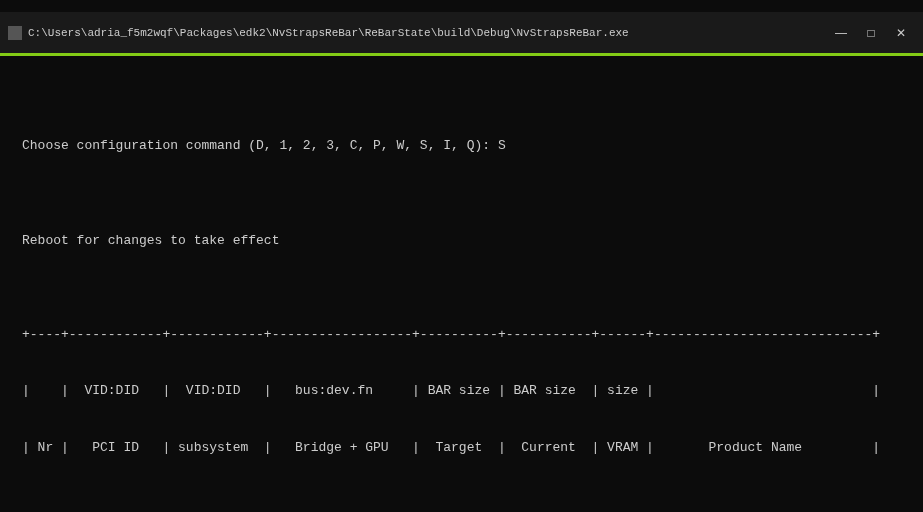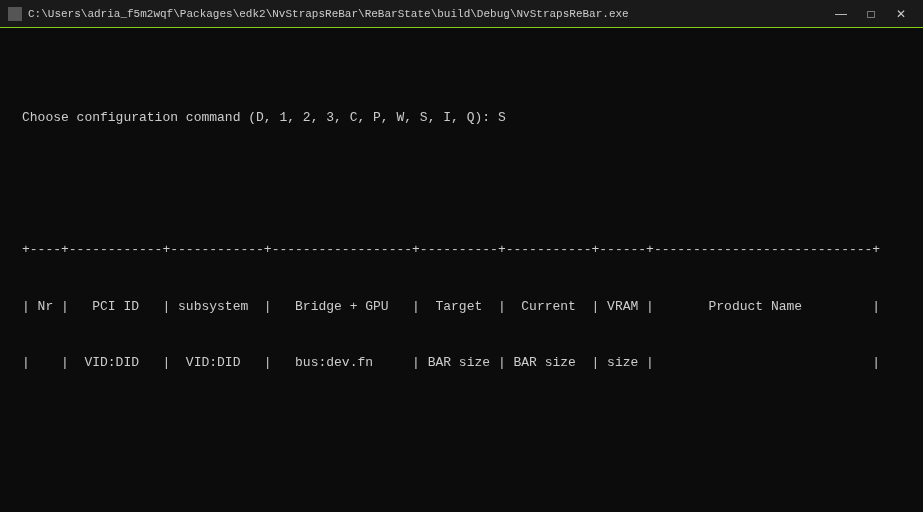--- a/index.html
+++ b/index.html
@@ -12,22 +12,23 @@
       height: 512px;
       overflow: hidden;
       position: relative;
     }
     .title-bar {
       background: #1a1a1a;
       display: flex;
       align-items: center;
       justify-content: space-between;
       padding: 4px 8px;
-      height: 28px;
-      border-bottom: 1px solid #84cc16;
+      height: 44px;
+      border-bottom: 3px solid #84cc16;
+      margin-top: 12px;
     }
     .title-bar-left {
       display: flex;
       align-items: center;
       gap: 6px;
     }
     .title-icon {
       width: 14px;
       height: 14px;
       background: #555;
@@ -78,24 +79,25 @@
     <button class="title-btn">—</button>
     <button class="title-btn">□</button>
     <button class="title-btn close">✕</button>
   </div>
 </div>
 
 <div class="terminal">
   <span class="line"></span>
   <span class="line">Choose configuration command (D, 1, 2, 3, C, P, W, S, I, Q): S</span>
   <span class="line"></span>
+  <span class="line">Reboot for changes to take effect</span>
   <span class="line"></span>
   <span class="line">+----+------------+------------+------------------+----------+-----------+------+----------------------------+</span>
+  <span class="line">|    |  VID:DID   |  VID:DID   |   bus:dev.fn     | BAR size | BAR size  | size |                            |</span>
   <span class="line">| Nr |   PCI ID   | subsystem  |   Bridge + GPU   |  Target  |  Current  | VRAM |       Product Name         |</span>
-  <span class="line">|    |  VID:DID   |  VID:DID   |   bus:dev.fn     | BAR size | BAR size  | size |                            |</span>
   
   
   
   
   
   <span class="line"></span>
   
   
   <span class="line"></span>
   

